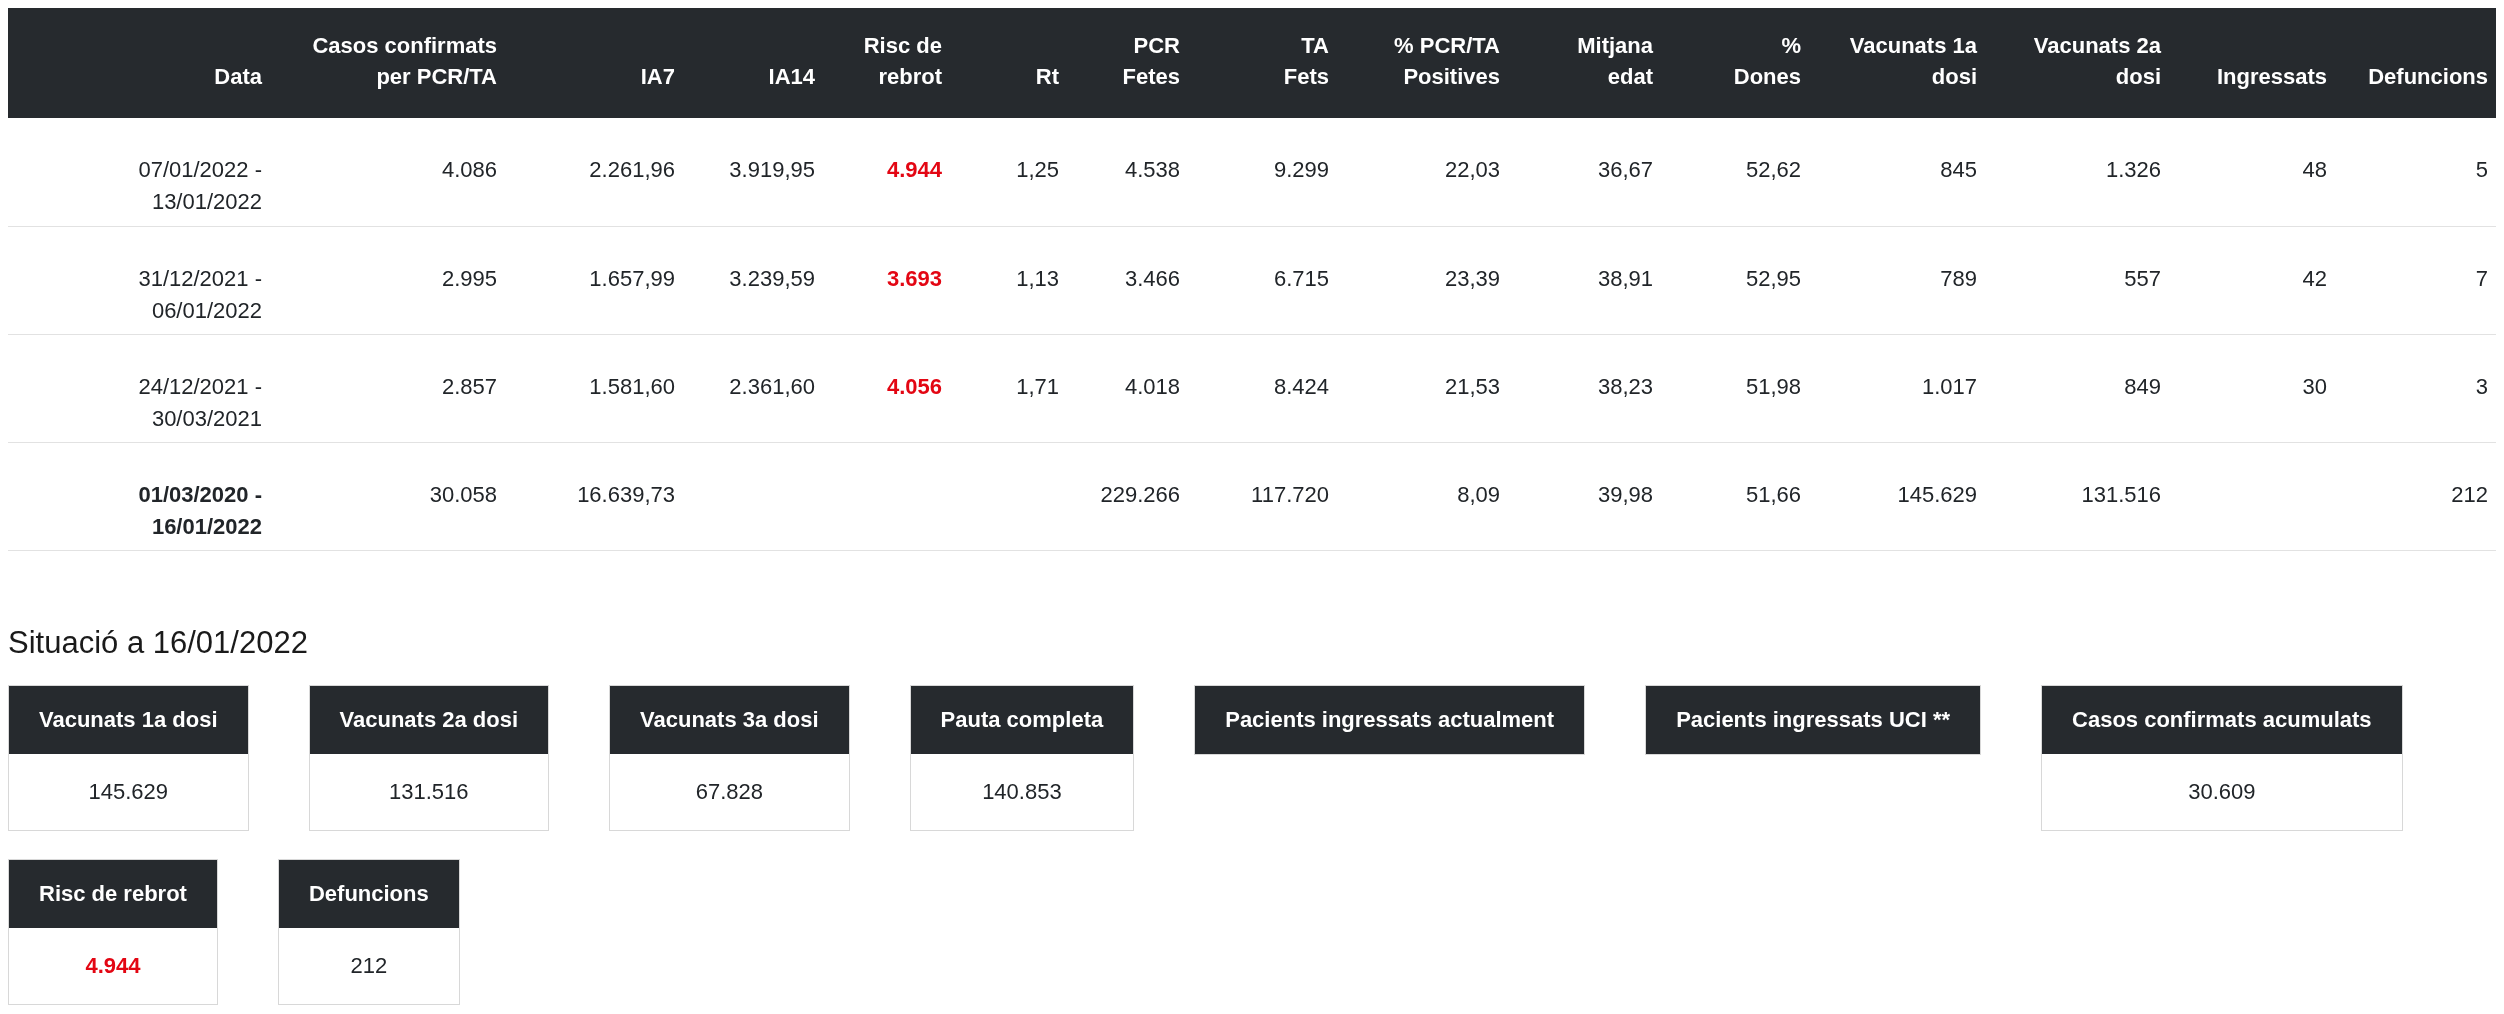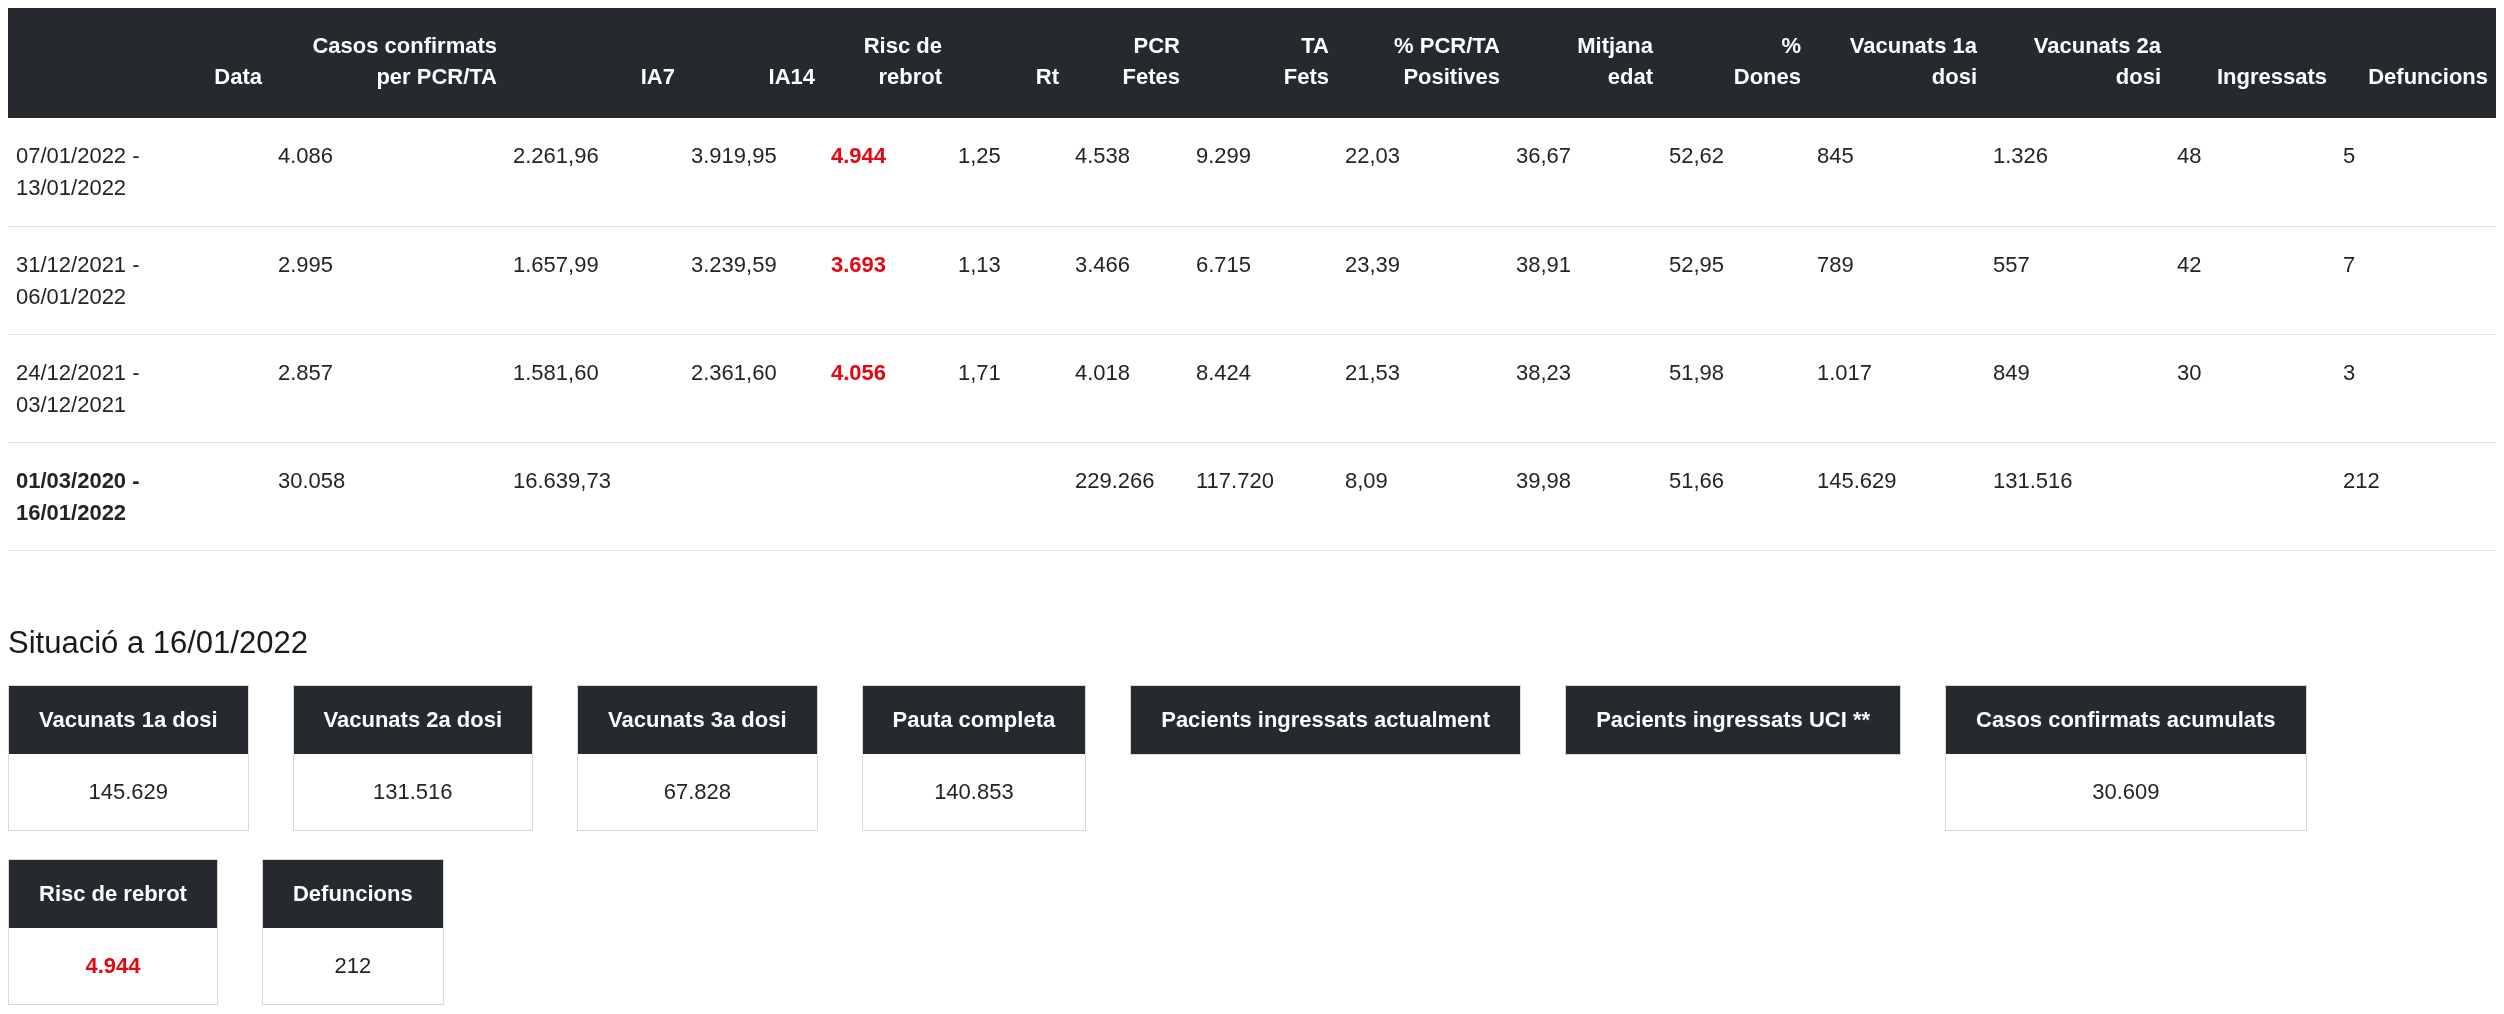--- a/index.html
+++ b/index.html
@@ -16,38 +16,38 @@
   table.covid thead th {
     background:#262a2e; color:#ffffff;
     font-weight:700; font-size:22px; line-height:31px;
     text-align:right; vertical-align:bottom;
     height:110px; box-sizing:border-box;
     padding:14px 8px 26px;
   }
   .th-line { display:block; }
   table.covid tbody td {
     font-size:22px; line-height:32px;
-    text-align:left; vertical-align:top;
+    text-align:right; vertical-align:top;
     height:108px; box-sizing:border-box;
-    padding:22px 8px 0;
+    padding:36px 8px 0;
     border-bottom:1px solid #e2e2e2;
     background:#ffffff;
   }
   .date-line { display:block; }
   td.red { color:#e30613; font-weight:700; }
   tr.total td { background:#d2d2d2; border-bottom:none; }
   tr.total td.date-cell { font-weight:700; }
 
   
   .section-title {
     font-size:31px; line-height:36px; font-weight:400;
     color:#1a1a1a;
     margin:74px 0 24px 0;
   }
-  .cards-row { display:flex; gap:44px; align-items:flex-start; }
+  .cards-row { display:flex; gap:60px; align-items:flex-start; }
   .cards-row + .cards-row { margin-top:28px; }
   .card { border:1px solid #d8d8d8; background:#ffffff; }
   .card-header {
     background:#262a2e; color:#ffffff;
     font-weight:700; font-size:22px; line-height:28px;
     text-align:center; white-space:nowrap;
     padding:20px 30px;
   }
   .card-value {
     font-size:22px; line-height:28px;
@@ -180,21 +180,21 @@
         <td>38,91</td>
         <td>52,95</td>
         <td>789</td>
         <td>557</td>
         <td>42</td>
         <td>7</td>
       </tr>
       <tr>
         <td class="date-cell">
             <span class="date-line">24/12/2021 -</span>
-            <span class="date-line">03/12/2021</span>
+            <span class="date-line">30/03/2021</span>
           </td>
         <td>2.857</td>
         <td>1.581,60</td>
         <td>2.361,60</td>
         <td class="red">4.056</td>
         <td>1,71</td>
         <td>4.018</td>
         <td>8.424</td>
         <td>21,53</td>
         <td>38,23</td>

